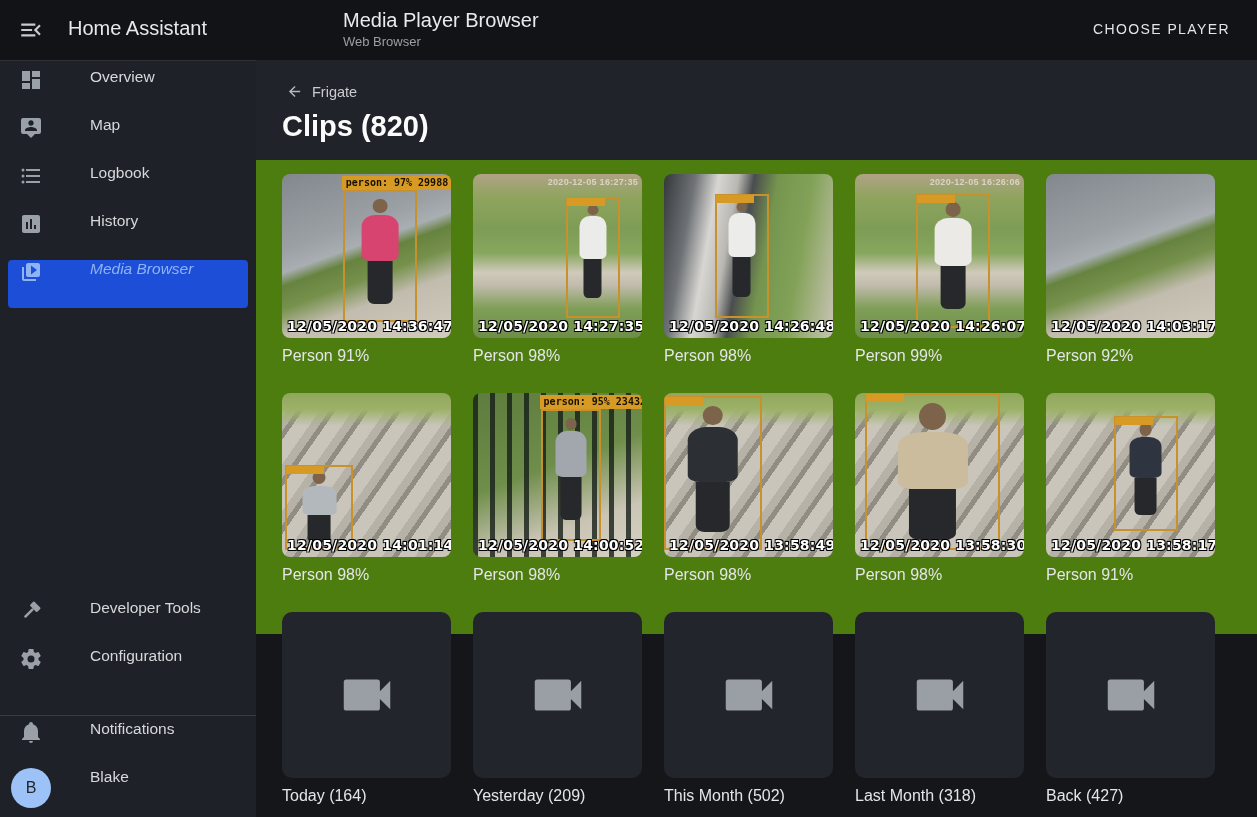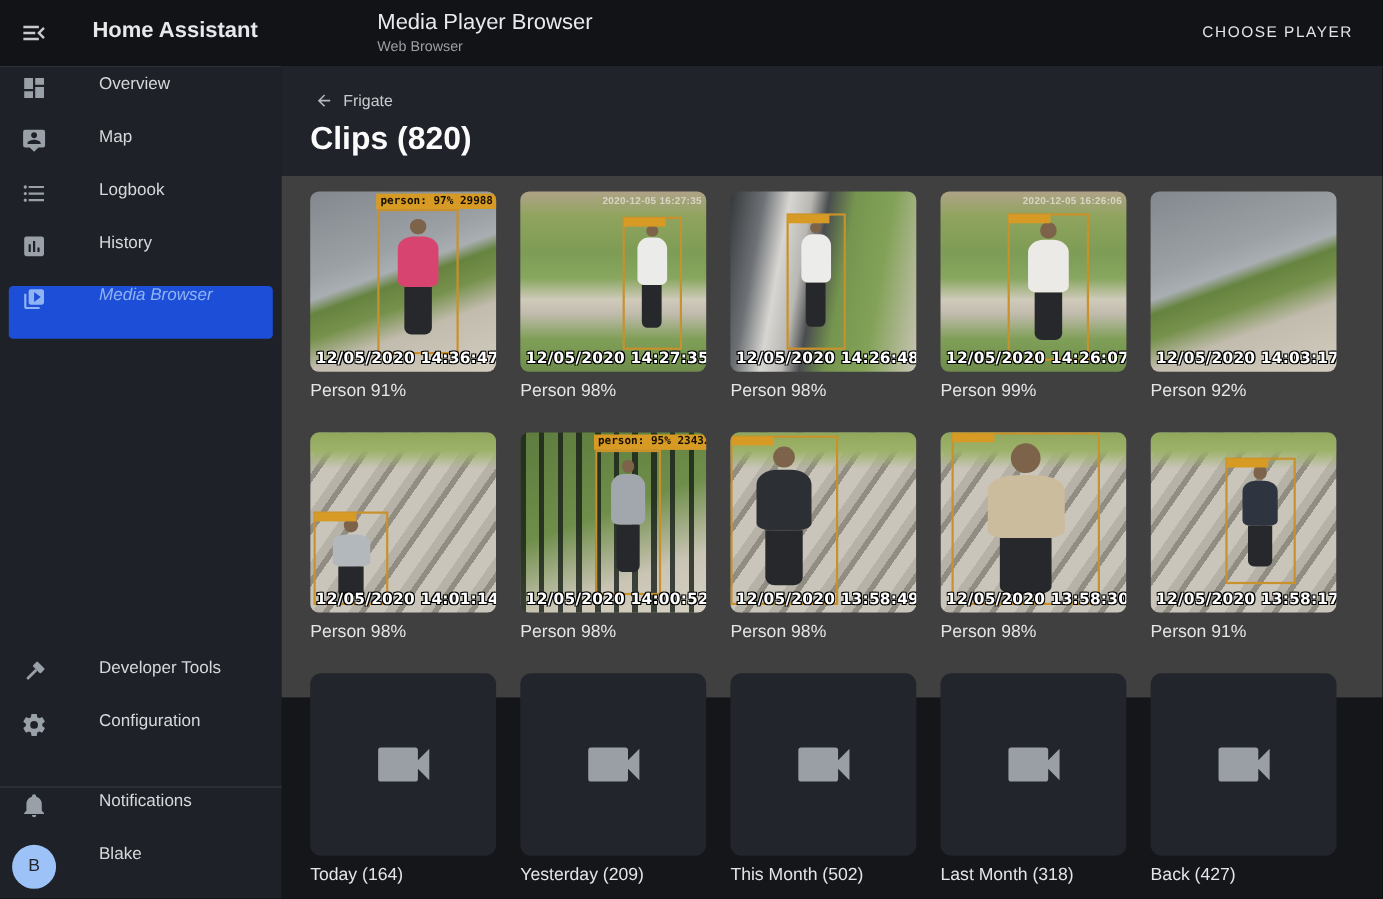--- a/index.html
+++ b/index.html
@@ -1,21 +1,21 @@
 <!DOCTYPE html>
 <html><head>
 <meta charset="utf-8">
 <style>
   html,body{margin:0;padding:0;background:#0f1013;font-family:"Liberation Sans",sans-serif;}
   .page{position:relative;width:1257px;height:817px;overflow:hidden;background:#14161a;}
 
   
   .topbar{position:absolute;left:0;top:0;width:1257px;height:60px;background:#121317;}
   .menu-btn{position:absolute;left:18px;top:17px;width:28px;height:26px;cursor:pointer;}
-  .app-title{position:absolute;left:84px;top:17px;font-size:20px;color:#e7e8ea;font-weight:bold;}
+  .app-title{position:absolute;left:68px;top:17px;font-size:20px;color:#e7e8ea;}
   .page-title-block{position:absolute;left:343px;top:8px;}
   .page-title{font-size:20px;color:#e9eaec;line-height:24px;}
   .page-subtitle{font-size:13px;color:#9b9fa5;margin-top:2px;}
   .choose-player{position:absolute;right:21px;top:20px;font-size:14px;font-weight:500;
     letter-spacing:1.4px;color:#e3e5e8;background:none;border:none;cursor:pointer;
     font-family:"Liberation Sans",sans-serif;}
 
   
   .sidebar{position:absolute;left:0;top:60px;width:256px;height:757px;background:#1e2127;
     border-top:1px solid rgba(255,255,255,0.07);box-sizing:border-box;}
@@ -35,21 +35,21 @@
   .sitem .ulabel{margin-left:39px;font-size:15.5px;color:#d6d8db;}
 
   
   .main-header{position:absolute;left:256px;top:60px;width:1001px;height:100px;background:#202329;}
   .breadcrumb{position:absolute;left:30px;top:23px;display:flex;align-items:center;gap:9px;
     color:#c9cbce;font-size:14.5px;cursor:pointer;}
   .breadcrumb svg{fill:#b6b9bd;}
   .clips-title{position:absolute;left:26px;top:50px;font-size:29px;font-weight:700;color:#fbfbfc;}
 
   
-  .grid-area{position:absolute;left:256px;top:160px;width:1001px;height:474px;background:#404040;}
+  .grid-area{position:absolute;left:256px;top:160px;width:1001px;height:474px;background:#4d7c0f;}
   .grid{position:absolute;left:26px;top:14px;display:grid;grid-template-columns:repeat(5,169px);
     column-gap:22px;row-gap:28px;}
   .card{width:169px;cursor:pointer;}
   .thumb{position:relative;width:169px;height:164px;border-radius:8px;overflow:hidden;background:#777;}
   .caption{margin-top:9px;font-size:16px;color:#e4e5e7;white-space:nowrap;}
 
   
   .thumb[data-scene="street"]{background:linear-gradient(160deg,#83888e 0%,#9ba0a5 34%,#a9aeb2 44%,
     #66833f 50%,#76914c 60%,#c2bcae 72%,#d2ccbe 100%);}
   .thumb[data-scene="yard"]{background:linear-gradient(180deg,#b0a287 0%,#8fa45e 14%,#7d9c55 34%,

